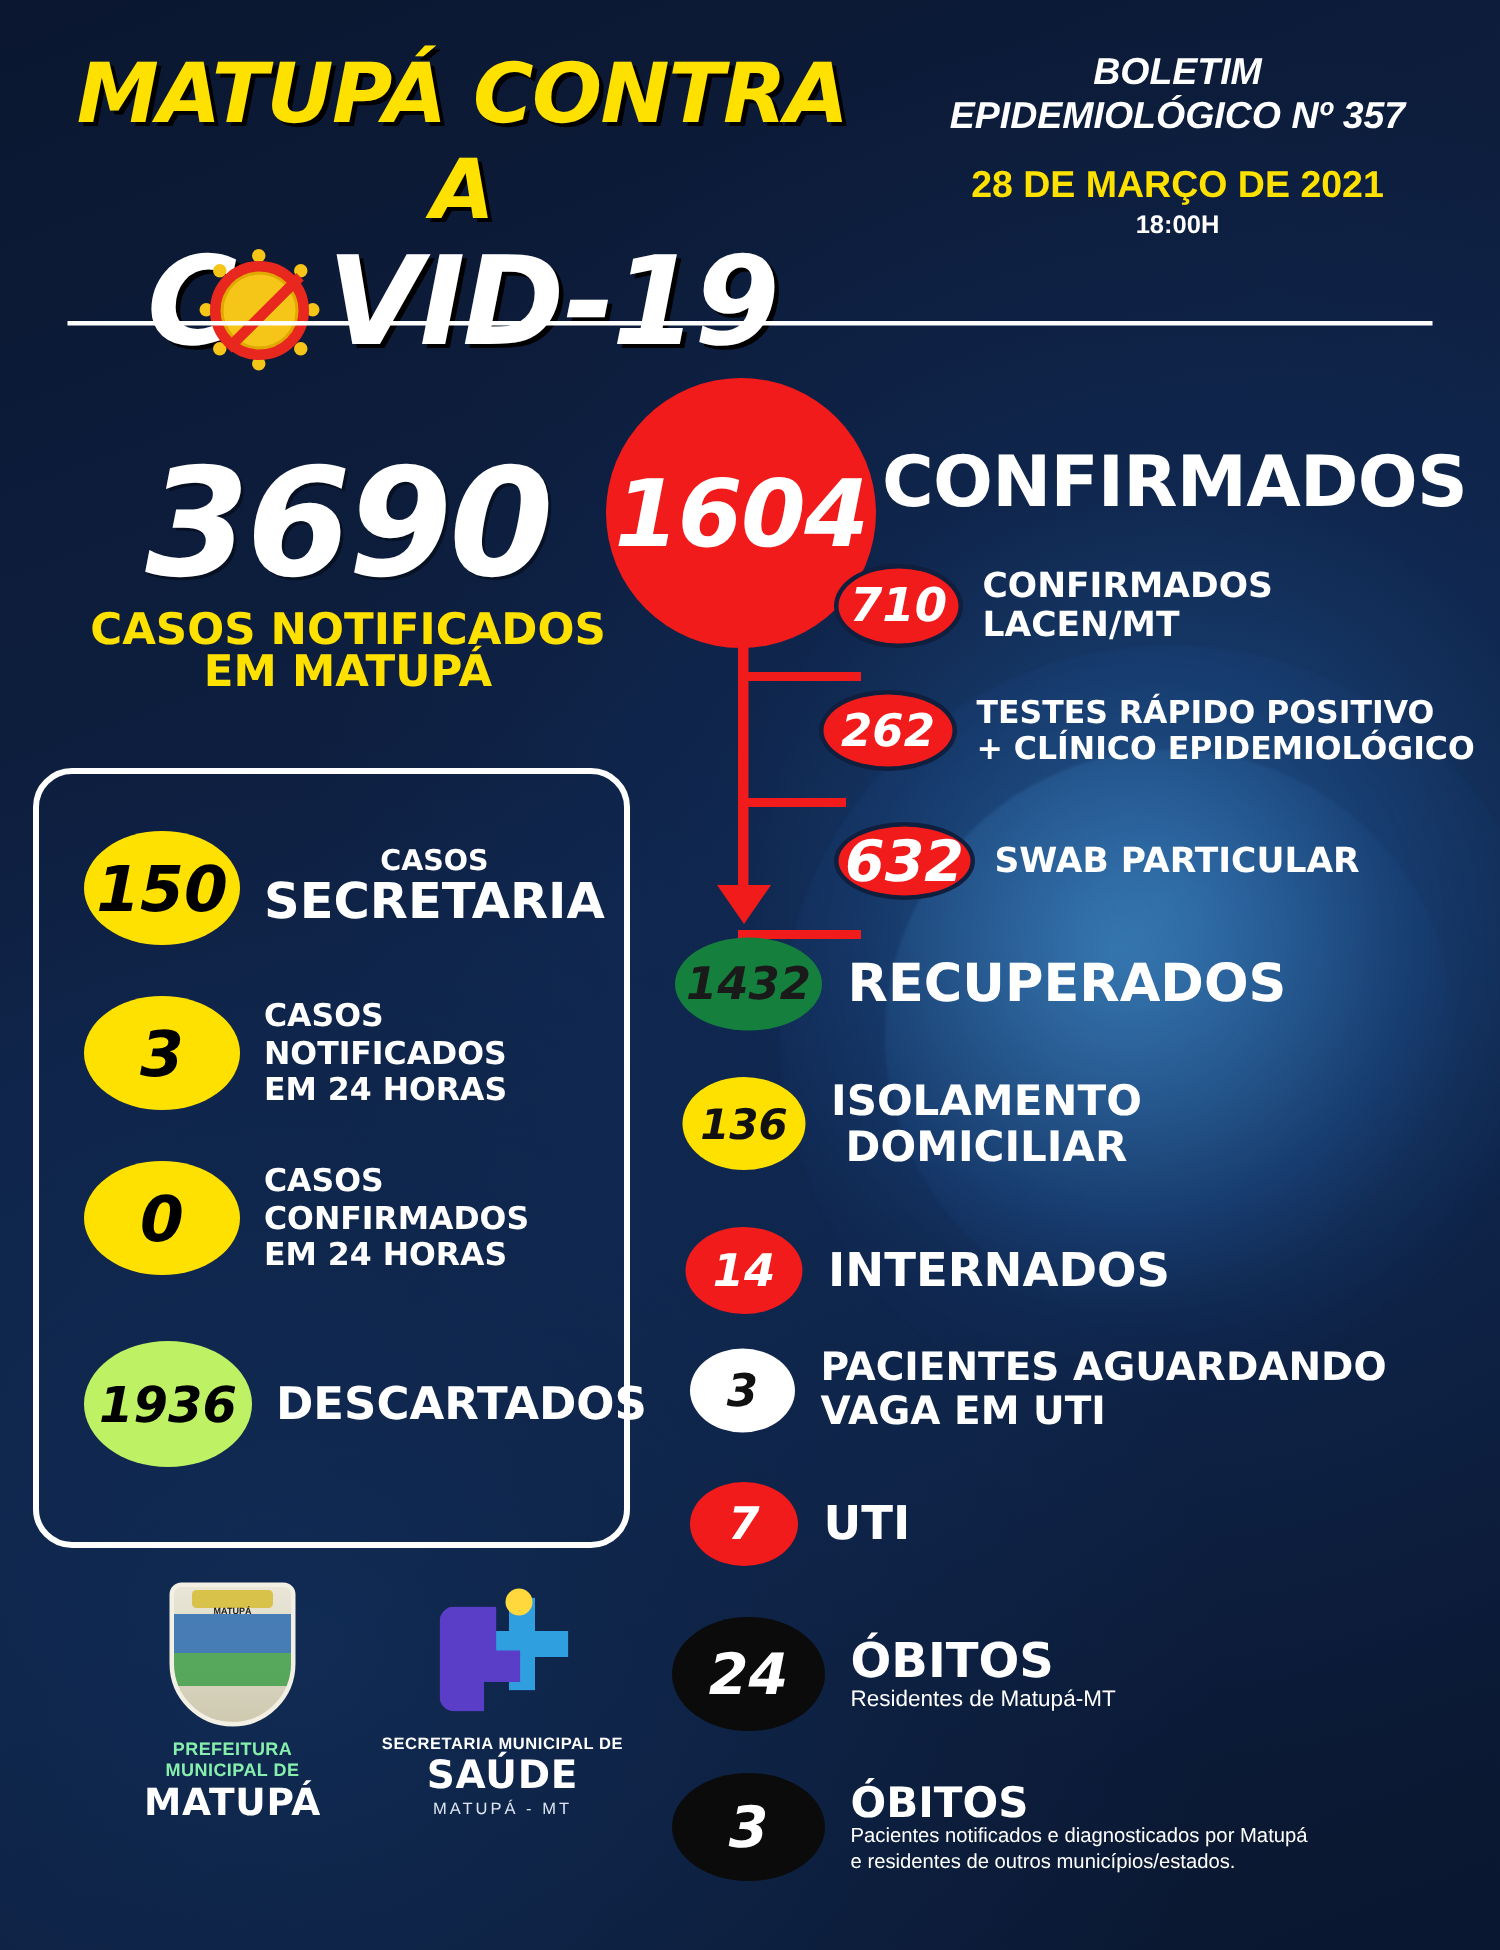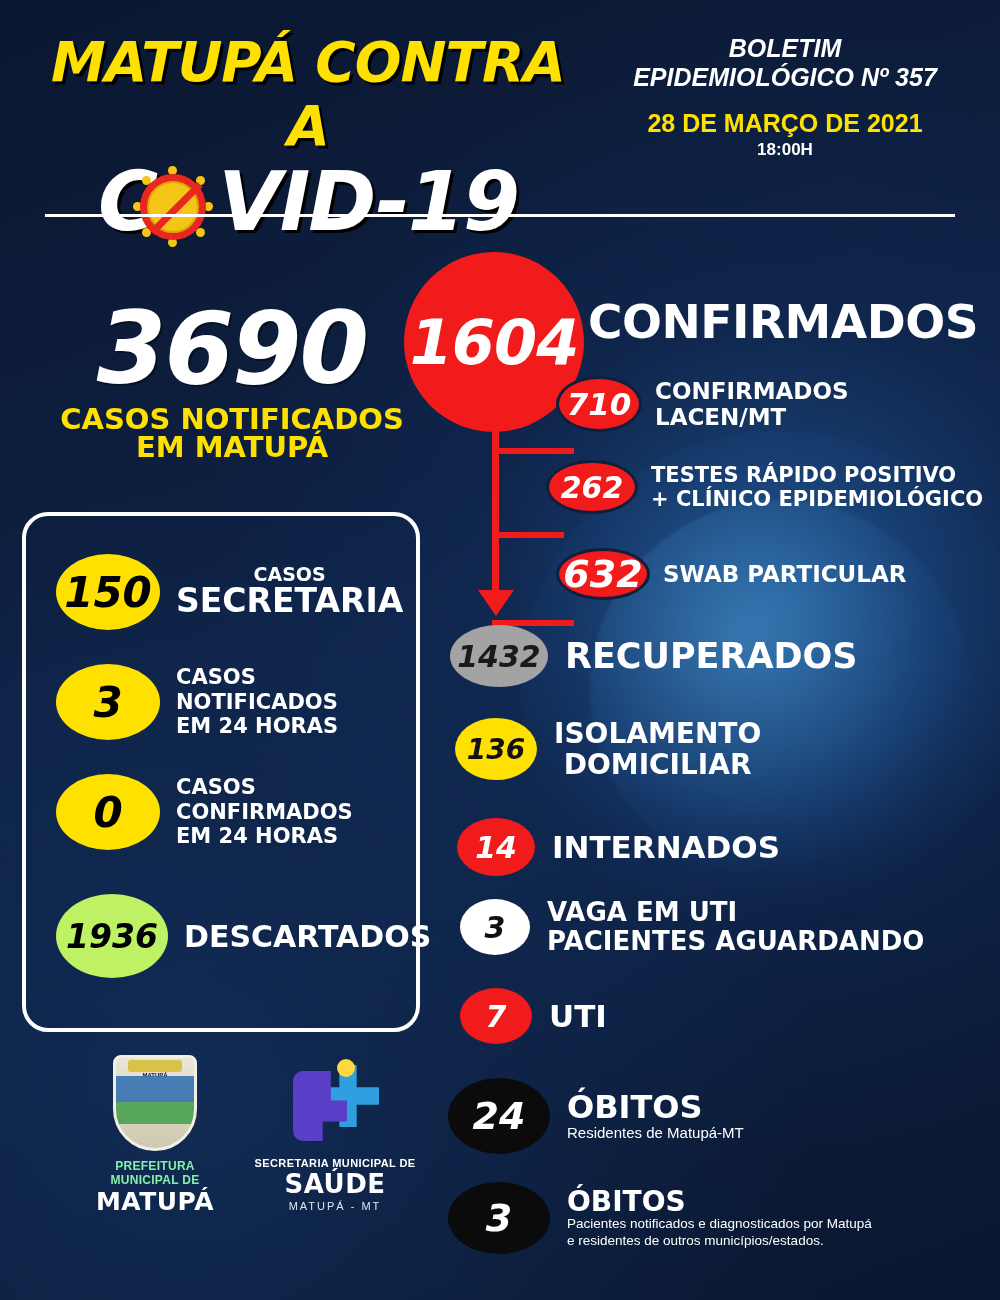--- a/index.html
+++ b/index.html
@@ -191,21 +191,21 @@
 
   .stat { position:absolute; display:flex; align-items:center; }
   .stat .bub {
     border-radius:50%; display:flex; align-items:center; justify-content:center;
     font-weight:bold; font-style:italic; font-family:"DejaVu Sans", sans-serif; flex:none;
   }
   .stat .lbl { margin-left:17px; font-weight:bold; color:#fff; font-family:"DejaVu Sans", sans-serif; }
   .stat .sublbl { font-weight:normal; font-style:normal; color:#fff; font-family:"Liberation Sans", sans-serif; }
 
   .r1 { left:450px; top:625px; }
-  .r1 .bub { width:98px; height:62px; background:#a3a3a3; color:#1a1a1a; font-size:30px; }
+  .r1 .bub { width:98px; height:62px; background:#15803d; color:#1a1a1a; font-size:30px; }
   .r1 .lbl { font-size:35px; }
 
   .r2 { left:455px; top:718px;text-align:center; }
   .r2 .bub { width:82px; height:62px; background:#ffe100; color:#111; font-size:28px; }
   .r2 .lbl { font-size:28px; line-height:1.12; }
 
   .r3 { left:457px; top:818px; }
   .r3 .bub { width:78px; height:58px; background:#f21b1b; color:#fff; font-size:30px; }
   .r3 .lbl { font-size:31px; }
 
@@ -372,22 +372,22 @@
 </div>
 
 <div class="stat r3">
   <div class="bub">14</div>
   <div class="lbl">INTERNADOS</div>
 </div>
 
 <div class="stat r4">
   <div class="bub">3</div>
   <div class="lbl">
+    <div>PACIENTES AGUARDANDO</div>
     <div>VAGA EM UTI</div>
-    <div>PACIENTES AGUARDANDO</div>
   </div>
 </div>
 
 <div class="stat r5">
   <div class="bub">7</div>
   <div class="lbl">UTI</div>
 </div>
 
 <div class="stat r6">
   <div class="bub">24</div>

